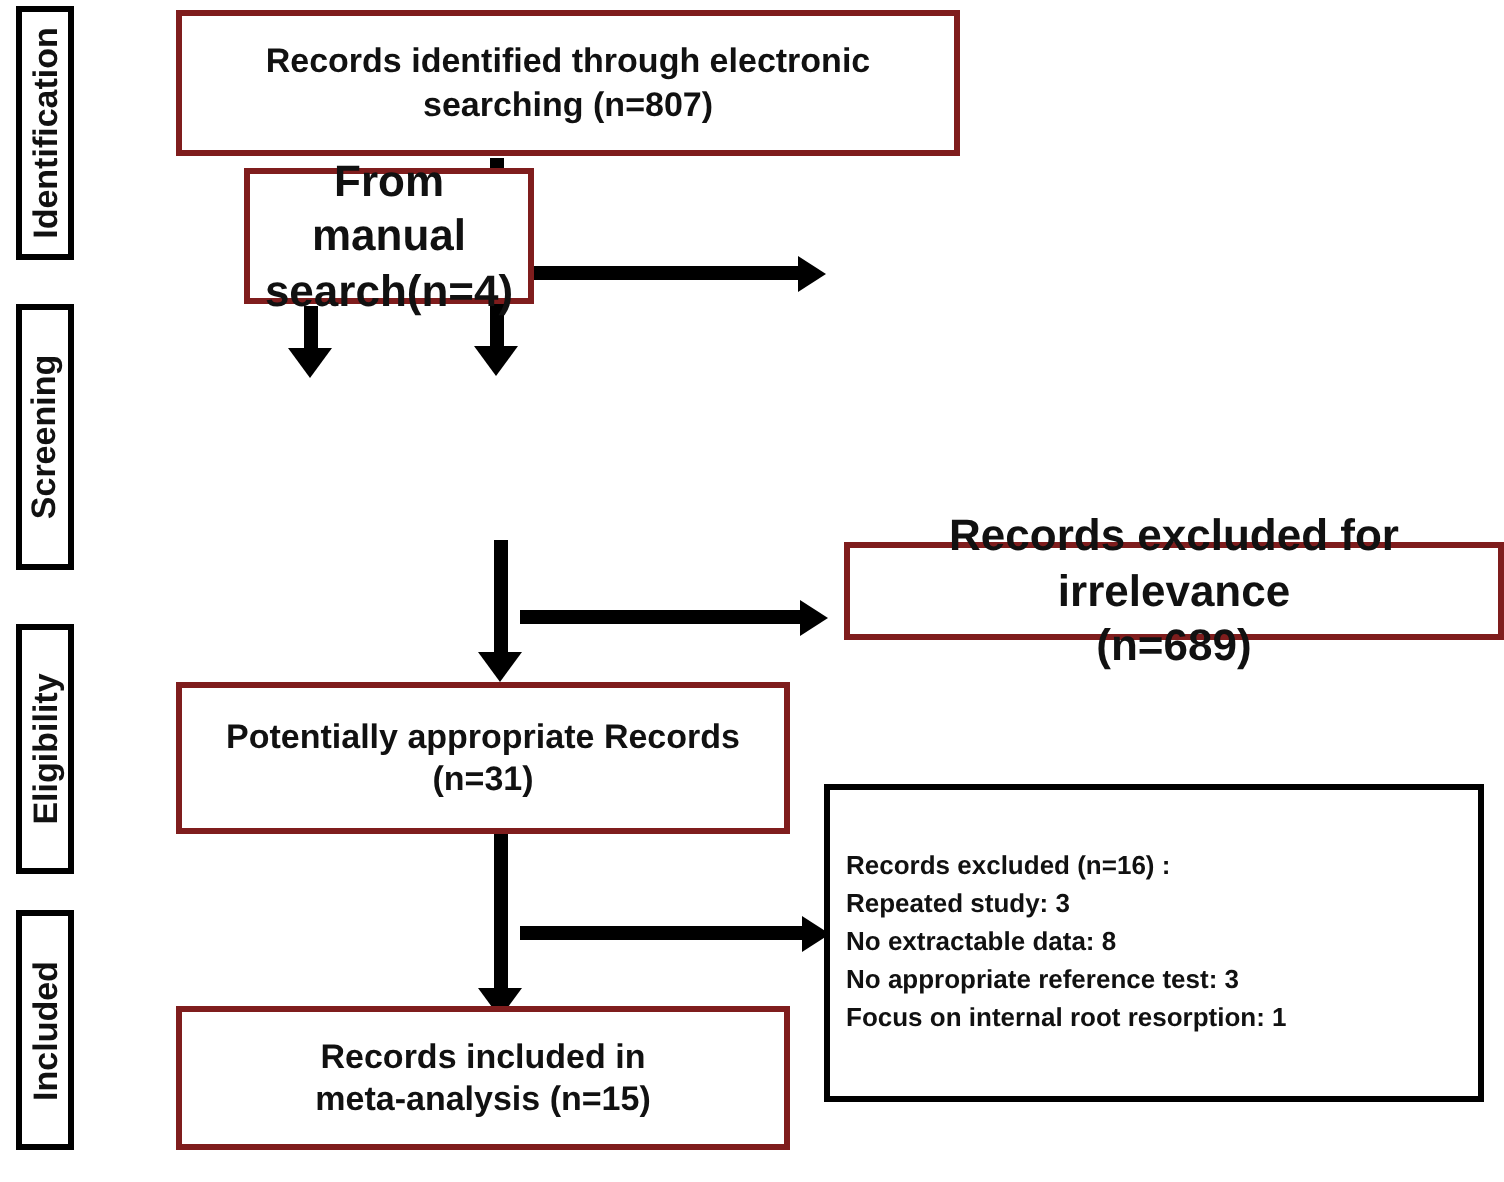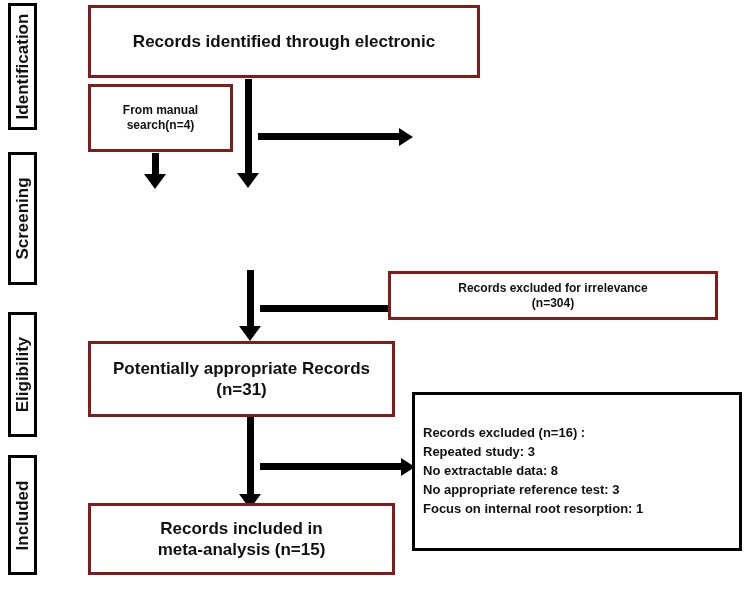--- a/index.html
+++ b/index.html
@@ -50,21 +50,21 @@
     color: #111111;
     font-weight: bold;
     line-height: 1.25;
     padding: 2px 6px;
   }
   .flow-box .box-text {
     display: block;
     width: 100%;
   }
   .box-lg  { font-size: 17px; }
-  .box-md  { font-size: 12px; }
+  .box-md  { font-size: 22px; margin-left: 34px; }
 
   
   .list-box {
     position: absolute;
     box-sizing: border-box;
     border: 3px solid #000000;
     background: #ffffff;
     display: flex;
     flex-direction: column;
     justify-content: center;
@@ -146,36 +146,37 @@
 
   <div class="v-line" style="left:247px; top:417px; height:79px;"></div>
   <div class="arrow-down" style="left:239px; top:494px;"></div>
 
   <div class="h-line" style="left:260px; top:463px; width:148px;"></div>
   <div class="arrow-right" style="left:401px; top:458px;"></div>
 
   <div class="flow-box box-lg" style="left:88px; top:5px; width:392px; height:73px;">
     <span class="box-text">
       <span>Records  identified through electronic</span><br>
+      <span>searching  (n=807)</span>
     </span>
   </div>
 
   <div class="flow-box box-md" style="left:88px; top:84px; width:145px; height:68px;">
     <span class="box-text">
       <span>From manual</span><br>
       <span>search(n=4)</span>
     </span>
   </div>
 
 
 
   <div class="flow-box box-md" style="left:388px; top:271px; width:330px; height:49px;">
     <span class="box-text">
       <span>Records excluded for irrelevance</span><br>
-      <span>(n=304)</span>
+      <span>(n=689)</span>
     </span>
   </div>
 
   <div class="flow-box box-lg" style="left:88px; top:341px; width:307px; height:76px;">
     <span class="box-text">
       <span>Potentially appropriate Records</span><br>
       <span>(n=31)</span>
     </span>
   </div>
 

